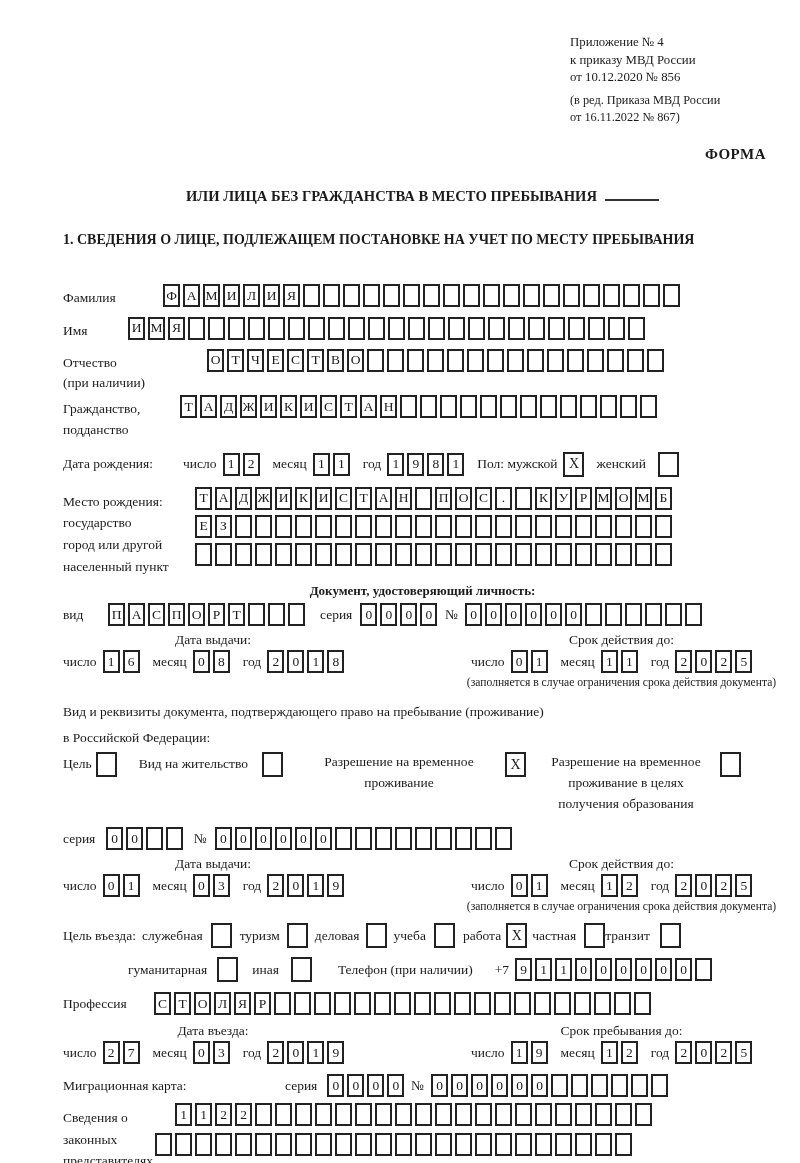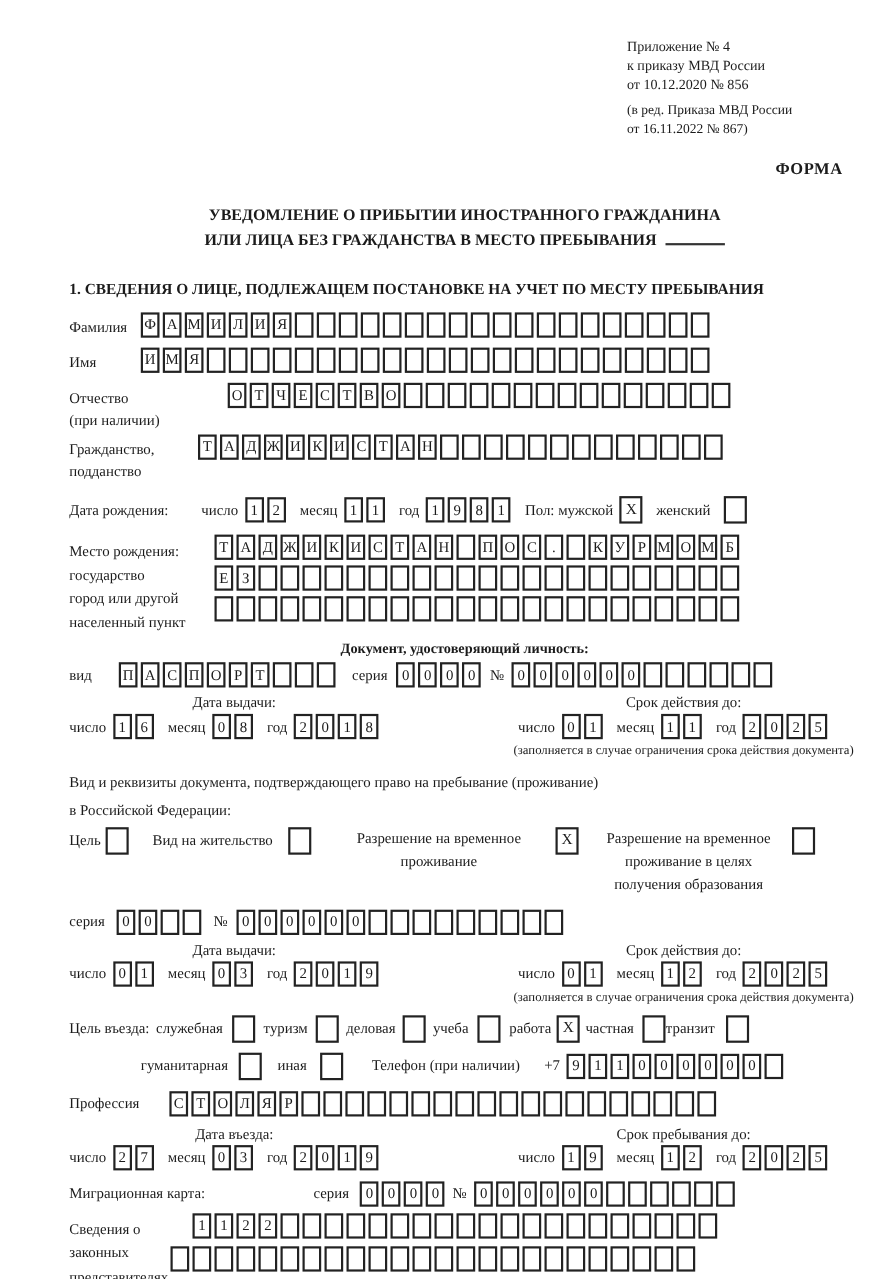--- a/index.html
+++ b/index.html
@@ -62,27 +62,26 @@
     <div>к приказу МВД России</div>
     <div>от 10.12.2020 № 856</div>
     <div class="annex-note">
       <div>(в ред. Приказа МВД России</div>
       <div>от 16.11.2022 № 867)</div>
     </div>
   </div>
   <div class="forma">ФОРМА</div>
 
   <div class="title">
-    <div>УВЕДОМЛЕНИЕ О ПРИБЫТИИ ИНОСТРАННОГО ГРАЖДАНИНА</div>
     <div><span>ИЛИ ЛИЦА БЕЗ ГРАЖДАНСТВА В МЕСТО ПРЕБЫВАНИЯ</span><span class="blank-line"></span></div>
   </div>
 
   <div class="sect-title">1. СВЕДЕНИЯ О ЛИЦЕ, ПОДЛЕЖАЩЕМ ПОСТАНОВКЕ НА УЧЕТ ПО МЕСТУ ПРЕБЫВАНИЯ</div>
 
-  <div class="frow" style="margin-top:12px;">
+  <div class="frow" style="margin-top:36px;gap:35px;">
     <div class="flabel" style="width:65px;">Фамилия</div>
     <div class="cells">
         <span class="cell">Ф</span>
         <span class="cell">А</span>
         <span class="cell">М</span>
         <span class="cell">И</span>
         <span class="cell">Л</span>
         <span class="cell">И</span>
         <span class="cell">Я</span>
         <span class="cell"></span>

